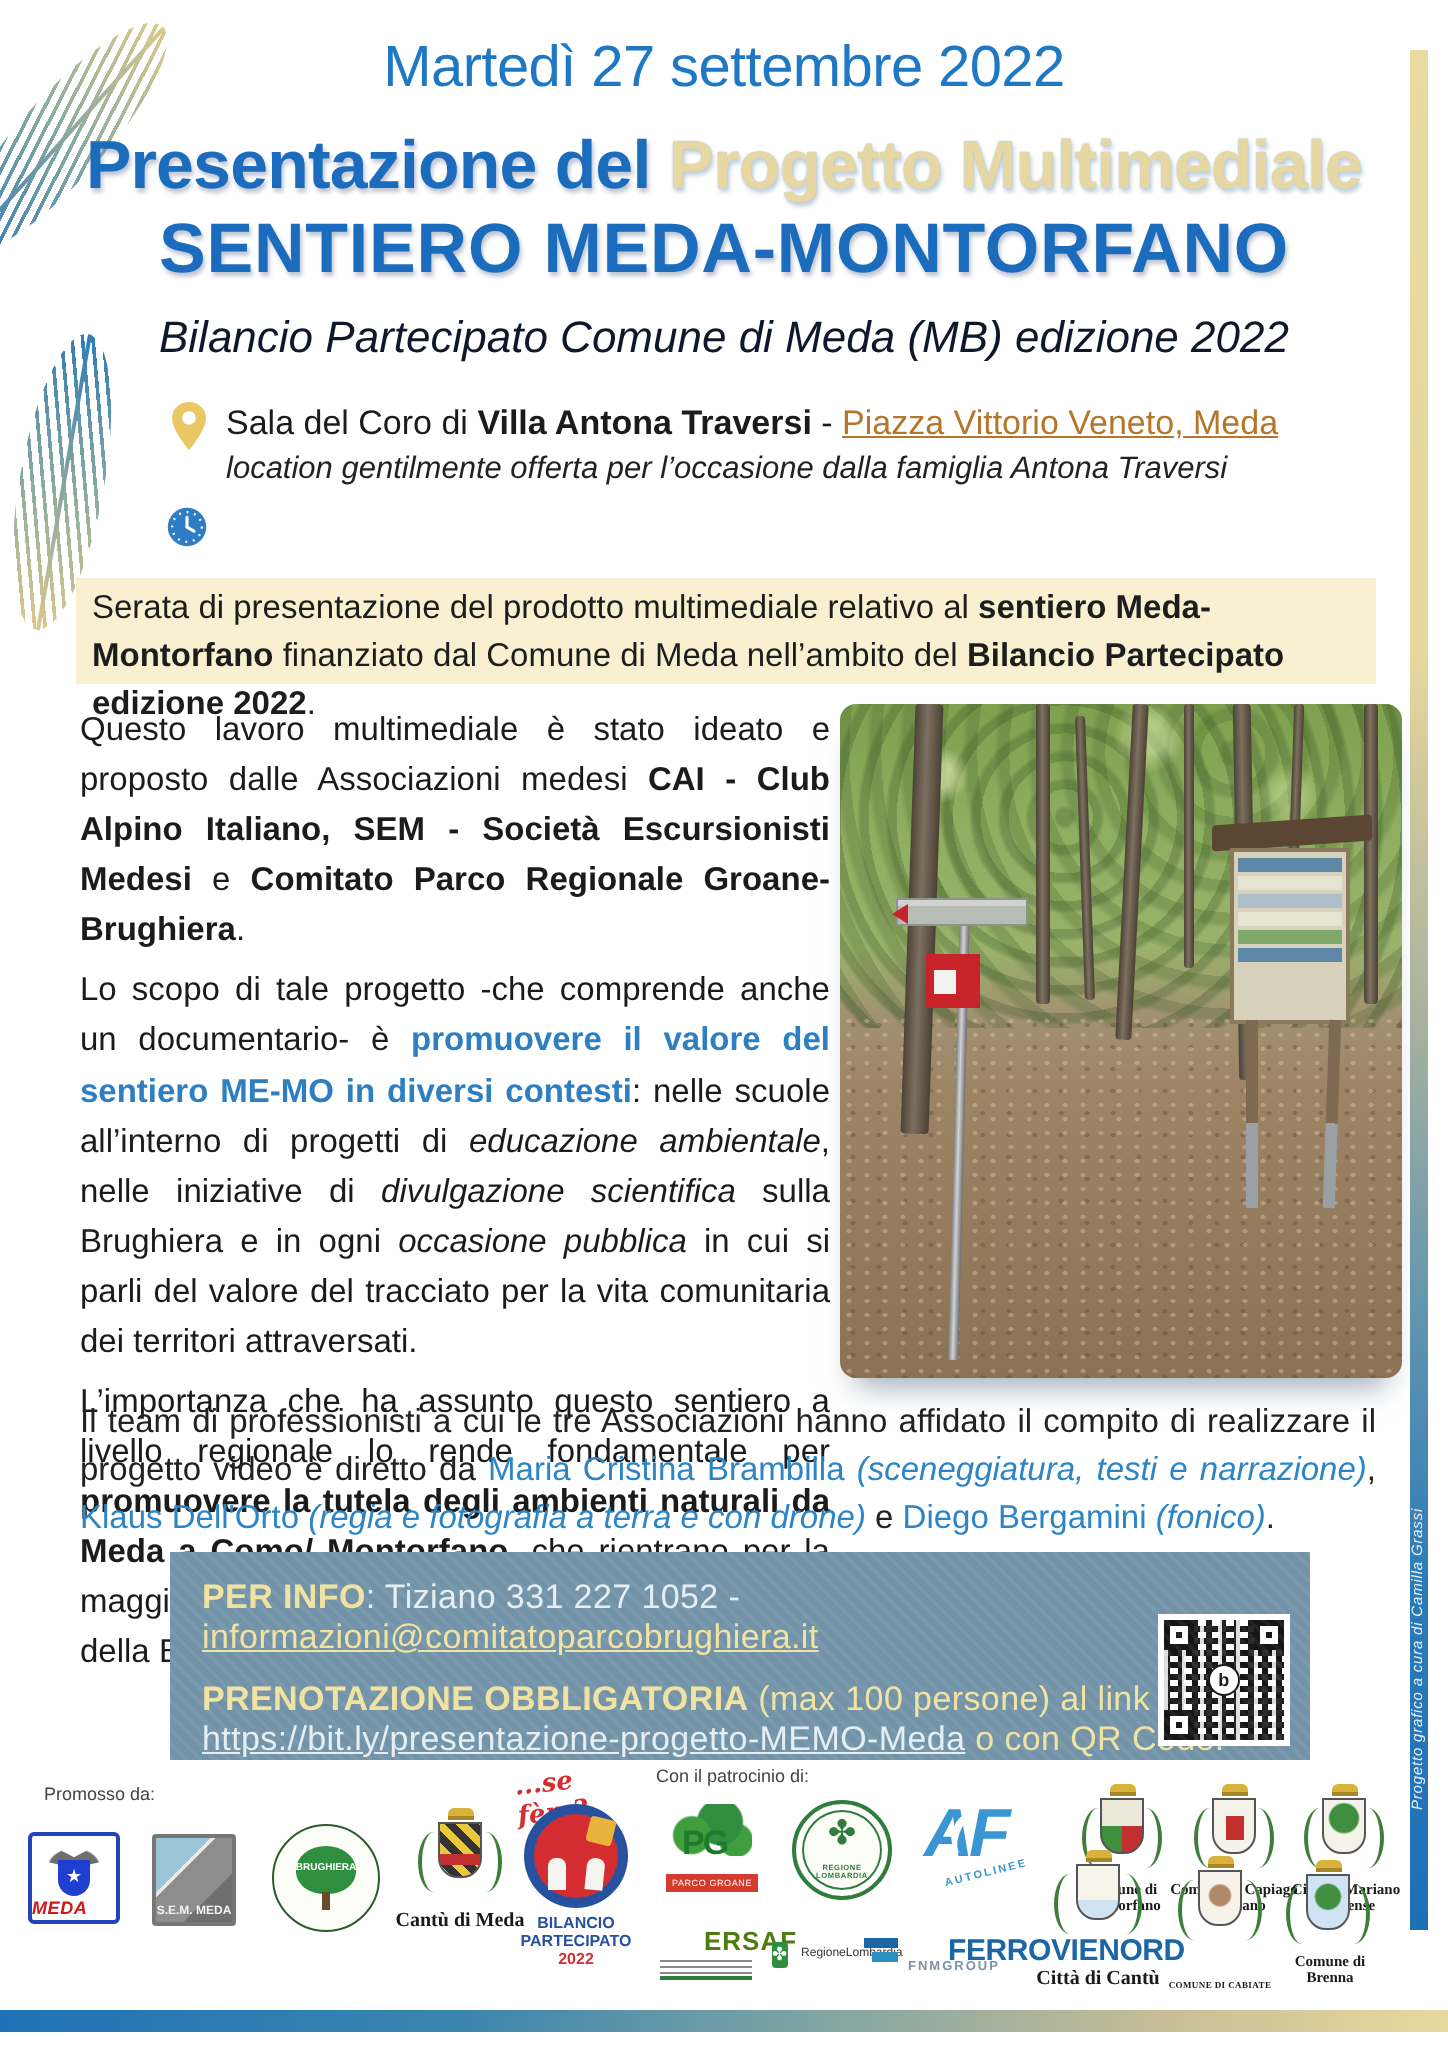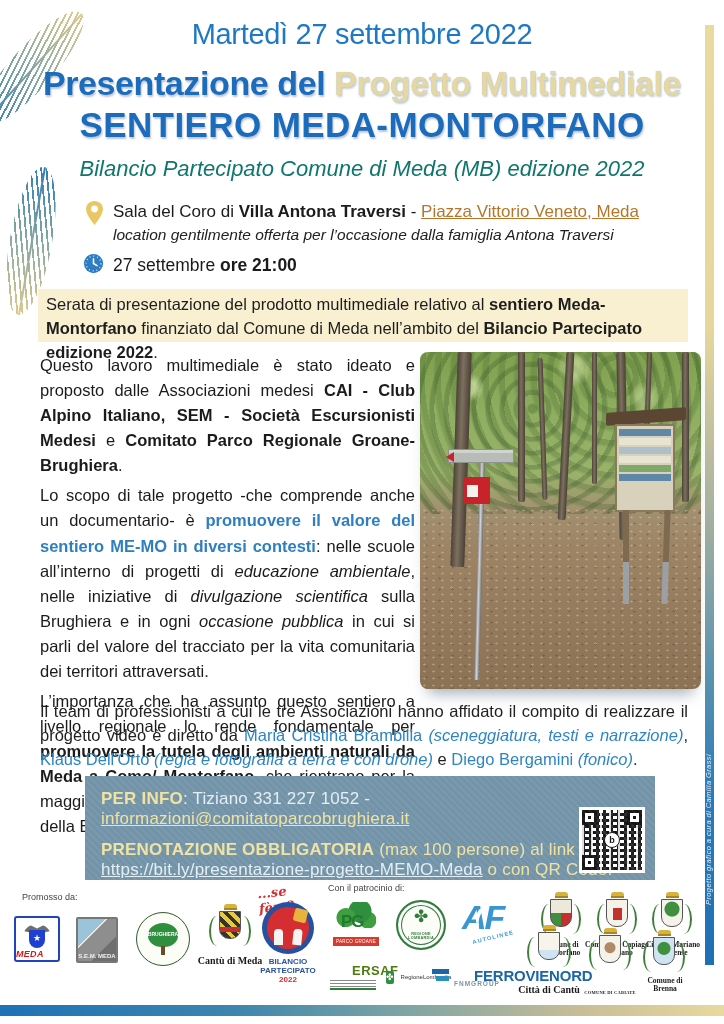--- a/index.html
+++ b/index.html
@@ -26,21 +26,21 @@
   .fern-tl{left:8px;top:-6px;transform:rotate(42deg);}
   .fern-br{right:-8px;bottom:-16px;transform:rotate(10deg);}
 
   
   .date-line{left:0;right:0;top:18px;text-align:center;font-size:29px;color:#1e78c4;letter-spacing:-.3px;}
   .title-1{left:0;right:0;top:64px;text-align:center;font-size:34px;font-weight:700;letter-spacing:-.4px;}
   .title-blue{color:#1b6cbd;text-shadow:1px 2px 2px rgba(110,125,150,.45);}
   .title-tan{color:#e7d7a2;text-shadow:0 0 1px #9fc3de,1px 2px 2px rgba(120,150,180,.45);}
   .title-2{left:0;right:0;top:105px;text-align:center;font-size:35px;font-weight:700;color:#1b6cbd;
     letter-spacing:.4px;text-shadow:1px 2px 2px rgba(110,125,150,.45);}
-  .subtitle{left:0;right:0;top:156px;text-align:center;font-size:22px;font-style:italic;color:#0f766e;}
+  .subtitle{left:0;right:0;top:156px;text-align:center;font-size:22px;font-style:italic;color:#0f172a;}
 
   
   .pin-icon{left:86px;top:201px;}
   .loc-line{left:113px;top:202px;font-size:17px;}
   .loc-link{color:#b5762b;text-decoration:underline;cursor:pointer;}
   .loc-note{left:113px;top:226px;font-size:15.5px;font-style:italic;color:#222;}
   .clock-icon{left:83px;top:253px;}
   .time-line{left:113px;top:255px;font-size:17.5px;}
   b{font-weight:700;}
 
@@ -239,21 +239,20 @@
     <circle cx="8.5" cy="8" r="3.4" fill="#fff"></circle>
   </svg>
   <div class="abs loc-line"><span>Sala del Coro di </span><b>Villa Antona Traversi</b><span> - </span><span class="loc-link">Piazza Vittorio Veneto, Meda</span></div>
   <div class="abs loc-note">location gentilmente offerta per l’occasione dalla famiglia Antona Traversi</div>
 
   <svg class="abs clock-icon" width="21" height="21" viewBox="0 0 24 24">
     <circle cx="12" cy="12" r="11" fill="#2d7cc4"></circle>
     <circle cx="12" cy="12" r="8.5" fill="none" stroke="#fff" stroke-width="1.4" stroke-dasharray="1 3.4"></circle>
     <path d="M12 6.5V12l4 2.4" fill="none" stroke="#fff" stroke-width="1.8" stroke-linecap="round"></path>
   </svg>
-  <div class="abs time-line"><span>27 settembre </span><b>ore 21:00</b></div>
 
   <div class="abs highlight"><span>Serata di presentazione del prodotto multimediale relativo al </span><b>sentiero Meda-Montorfano</b><span> finanziato dal Comune di Meda nell’ambito del </span><b>Bilancio Partecipato edizione 2022</b><span>.</span></div>
 
   <div class="abs body-col">
     <p><span>Questo lavoro multimediale è stato ideato e proposto dalle Associazioni medesi </span><b>CAI - Club Alpino Italiano, SEM - Società Escursionisti Medesi</b><span> e </span><b>Comitato Parco Regionale Groane-Brughiera</b><span>.</span></p>
     <p><span>Lo scopo di tale progetto -che comprende anche un documentario- è </span><span class="accent">promuovere il valore del sentiero ME-MO in diversi contesti</span><span>: nelle scuole all’interno di progetti di </span><i>educazione ambientale</i><span>, nelle iniziative di </span><i>divulgazione scientifica</i><span> sulla Brughiera e in ogni </span><i>occasione pubblica</i><span> in cui si parli del valore del tracciato per la vita comunitaria dei territori attraversati.</span></p>
     <p><span>L’importanza che ha assunto questo sentiero a livello regionale lo rende fondamentale per </span><b>promuovere la tutela degli ambienti naturali da Meda a Como/ Montorfano,</b><span> che rientrano per la maggior parte nel Parco Regionale delle Groane e della Brughiera.</span></p>
   </div>
 
   <div class="abs photo">

